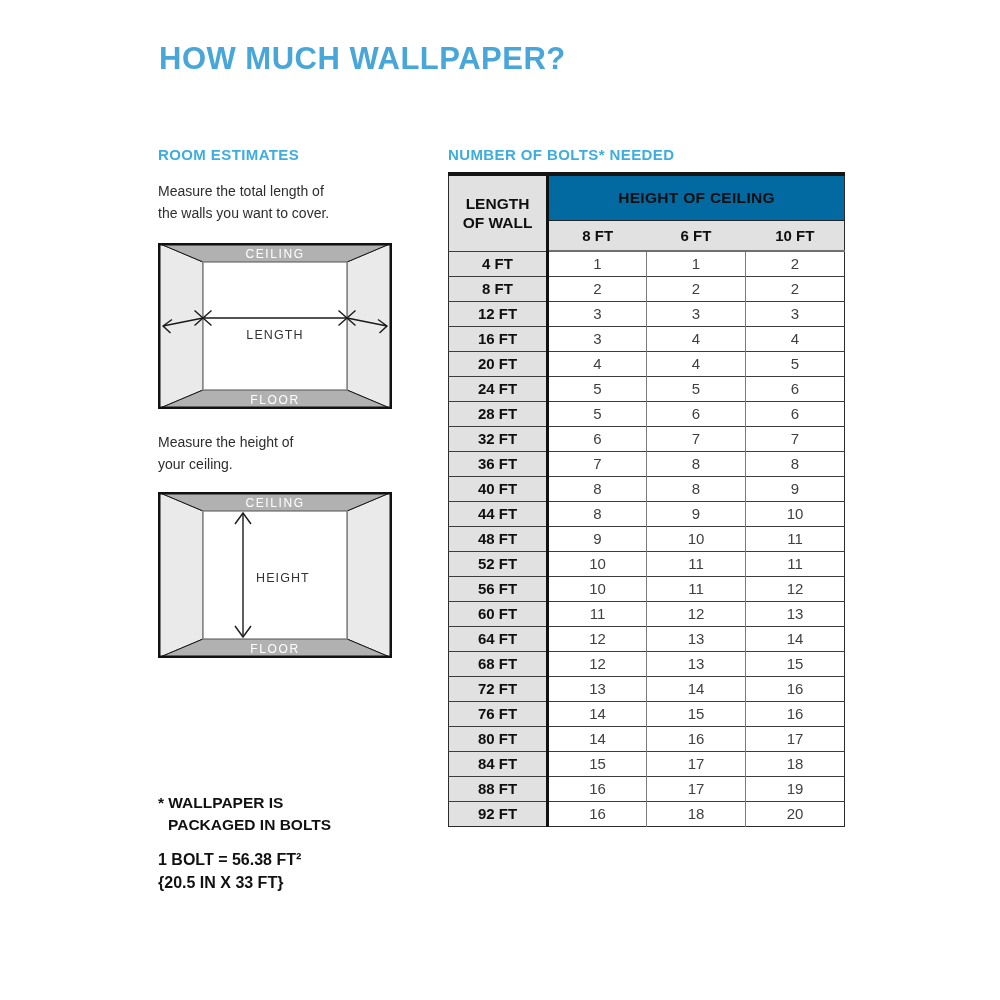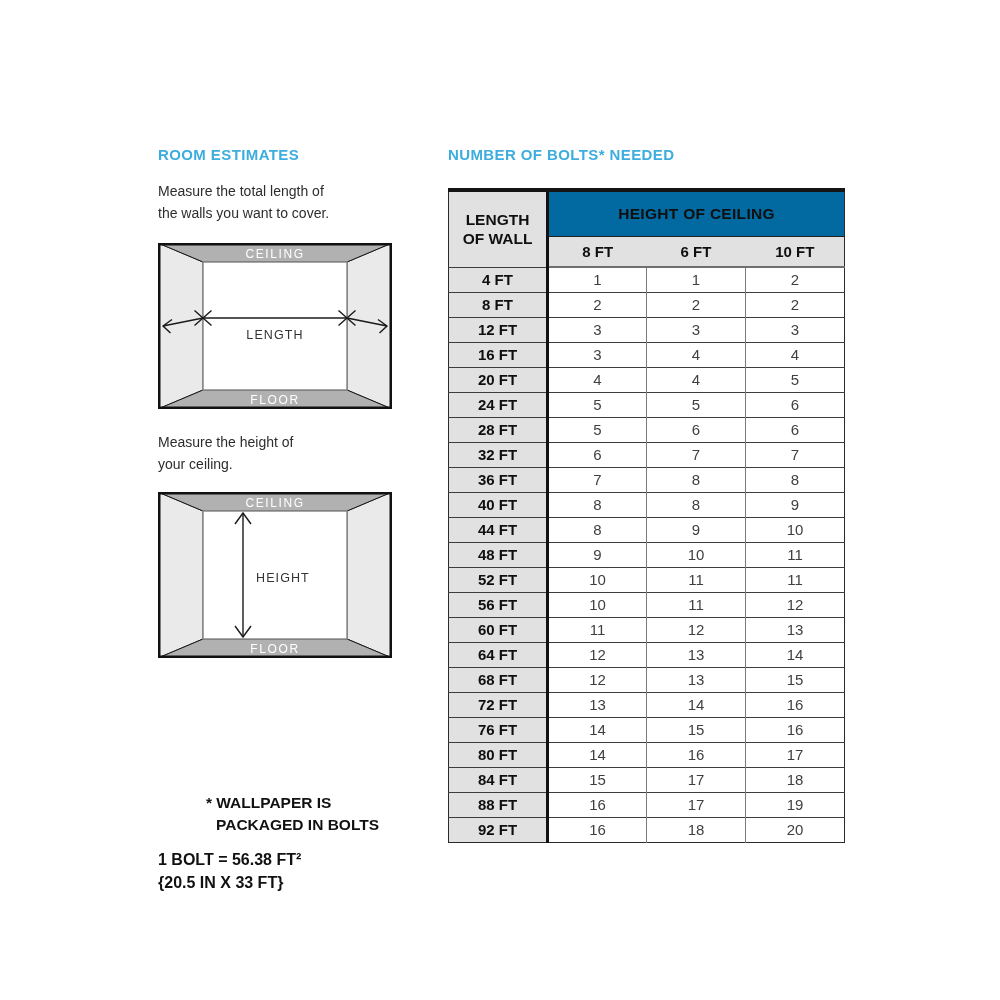--- a/index.html
+++ b/index.html
@@ -61,35 +61,34 @@
     font-size: 12.5px;
     letter-spacing: 1.1px;
   }
   .footnote {
     position: absolute;
     left: 158px; top: 792px;
     font-size: 15.5px;
     font-weight: bold;
     line-height: 22px;
     color: #111111;
-    margin-left: 48px;
   }
   .footnote .indent { padding-left: 10px; }
   .bolt-spec {
     position: absolute;
     left: 158px; top: 848px;
     font-size: 16px;
     font-weight: bold;
     line-height: 23px;
     color: #111111;
   }
   
   .bolts-table {
     position: absolute;
-    left: 448px; top: 188px;
+    left: 448px; top: 172px;
     width: 396px;
     border-collapse: collapse;
     table-layout: fixed;
     border-top: 4px solid #151515;
     border-left: 1.5px solid #2b2b2b;
     border-right: 1.5px solid #2b2b2b;
     border-bottom: 1.5px solid #2b2b2b;
   }
   .bolts-table col.c1 { width: 99px; }
   .bolts-table col.cd { width: 99px; }
@@ -140,20 +139,21 @@
     color: #3f3f3f;
     background: #ffffff;
   }
   tbody td + td { border-left: 1.5px solid #7a7a7a; }
 </style>
 </head>
 <body>
 
 <div class="page">
 
+  <h1 class="page-title">HOW MUCH WALLPAPER?</h1>
 
   <h2 class="section-heading" id="room-estimates-heading">ROOM ESTIMATES</h2>
 
   <p class="step-text" id="step1">Measure the total length of
 the walls you want to cover.</p>
 
   <svg class="room-svg" id="length-diagram" width="234" height="166" viewBox="0 0 234 166">
     <g>
       <polygon points="0,0 45,19 45,147 0,166" fill="#eaeaea" stroke="#1a1a1a" stroke-width="1"></polygon>
       <polygon points="234,0 189,19 189,147 234,166" fill="#eaeaea" stroke="#1a1a1a" stroke-width="1"></polygon>

